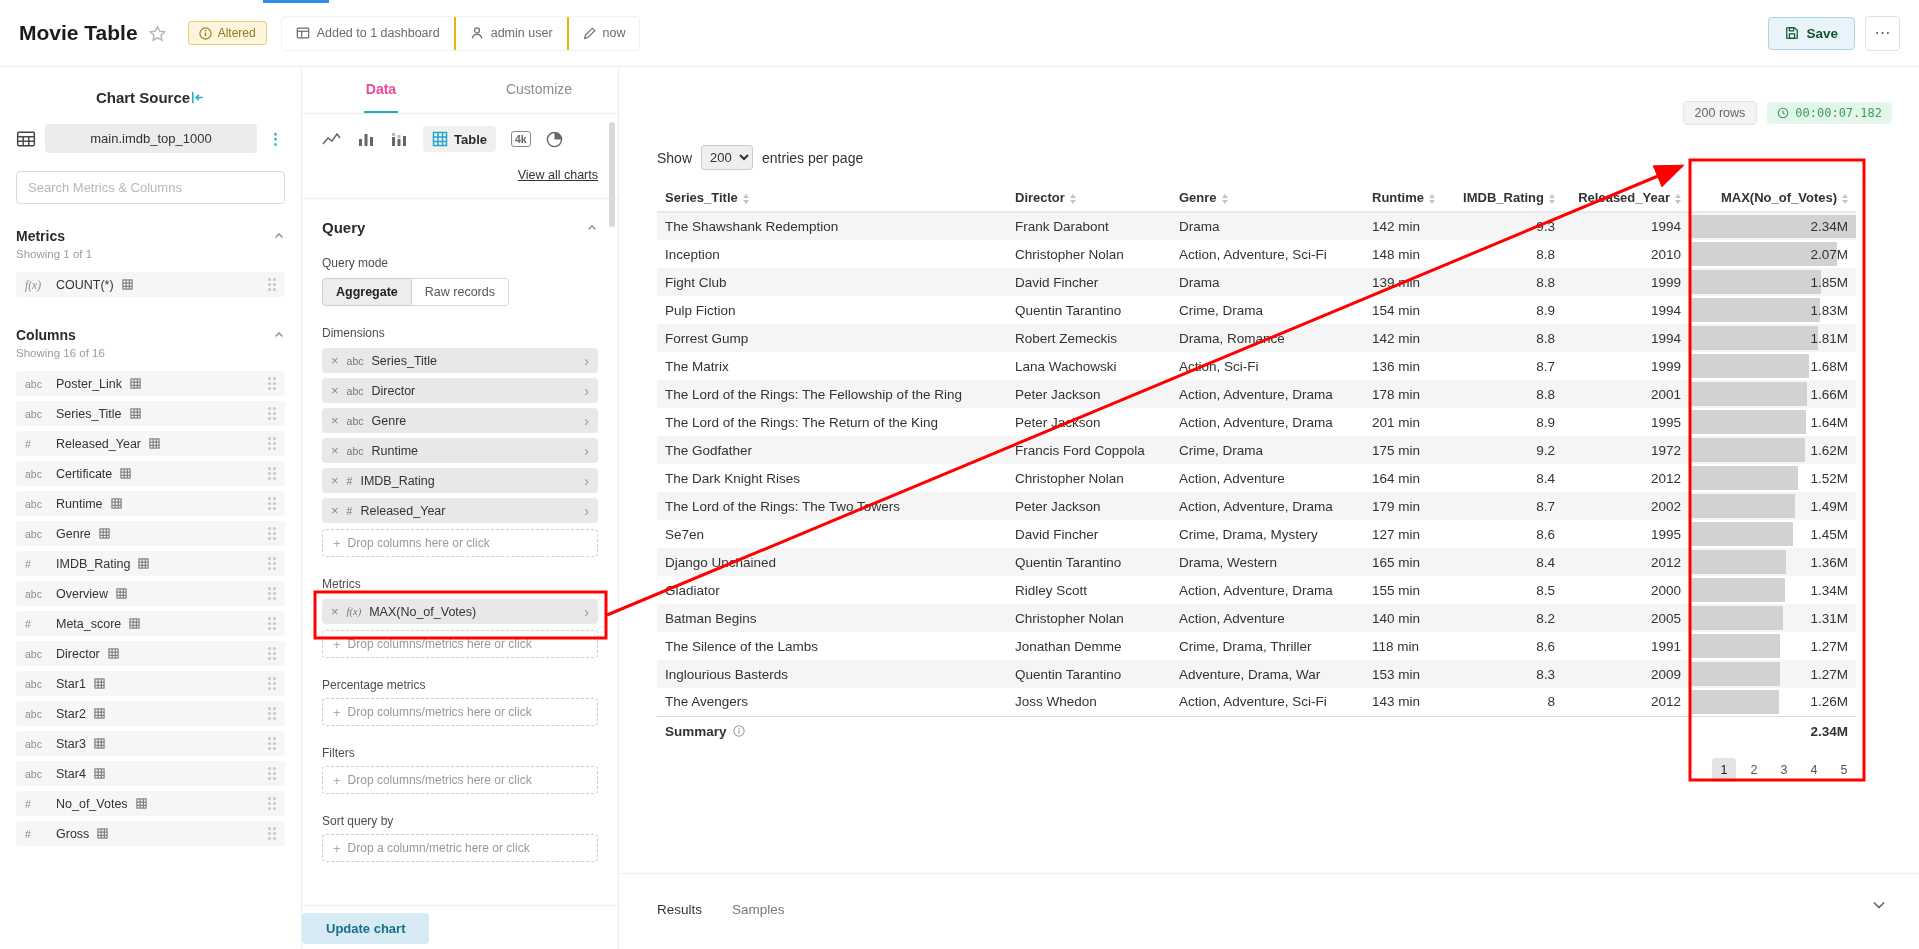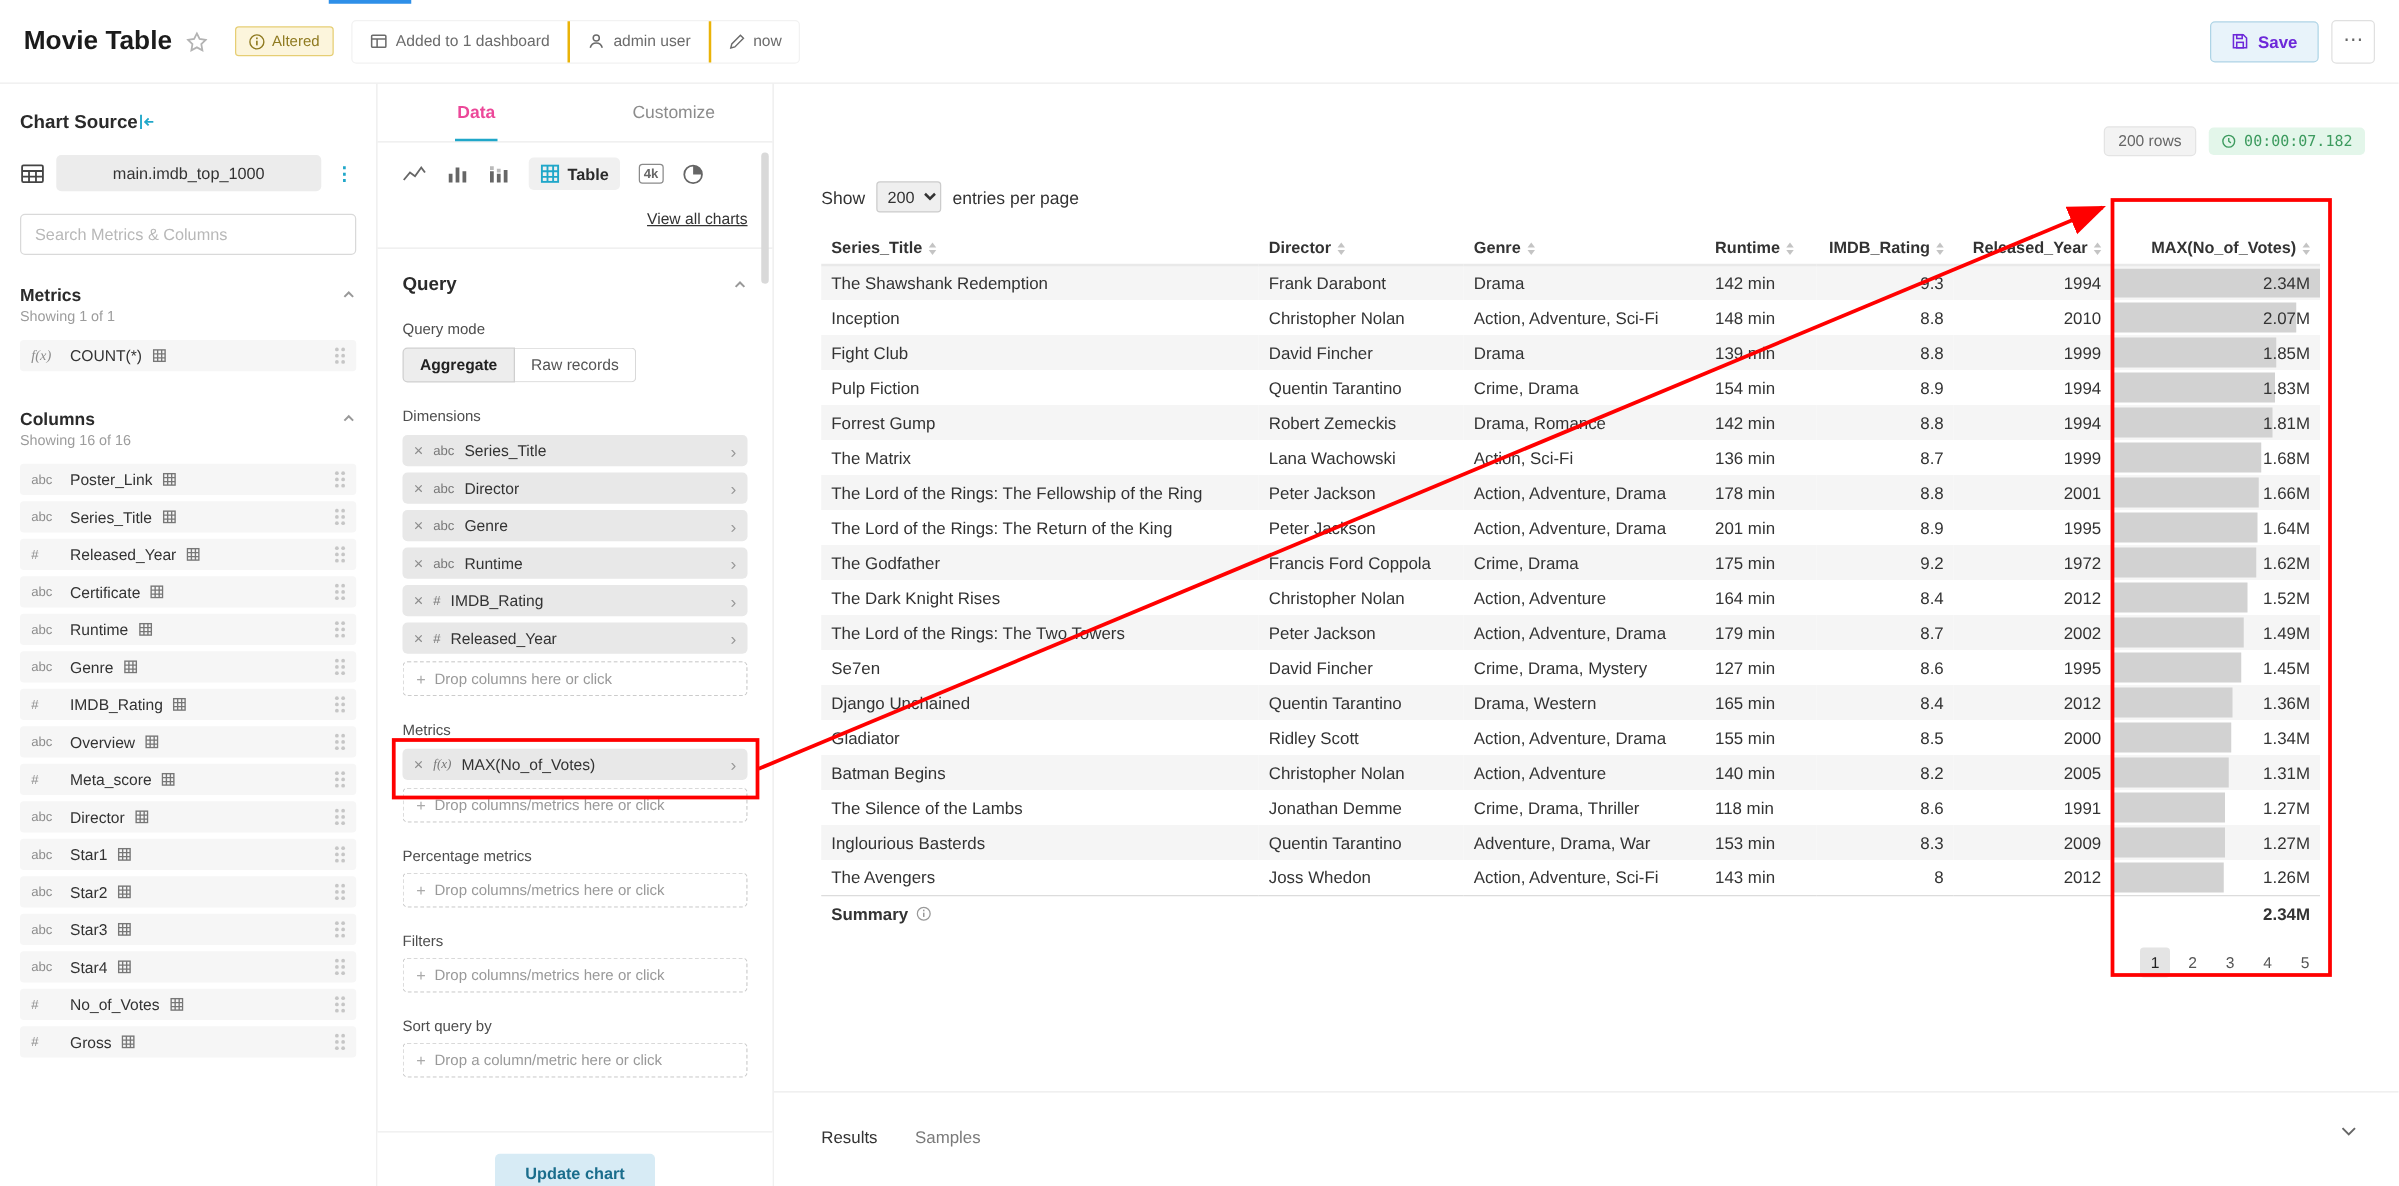--- a/index.html
+++ b/index.html
@@ -10,31 +10,31 @@
 
   
   .app-header{height:67px;display:flex;align-items:center;padding:0 19px;border-bottom:1px solid #ededed;background:#fff}
   .page-title{font-size:21px;font-weight:bold;color:#1b1b1b}
   .fav-star{margin-left:11px;color:#b3b3b3;display:flex;cursor:pointer}
   .altered-badge{margin-left:22px;display:inline-flex;align-items:center;gap:6px;background:#fcf5dc;border:1px solid #e6ce74;color:#8f7a20;font-size:12px;padding:4px 10px;border-radius:3px}
   .prop-group{margin-left:14px;display:flex;align-items:stretch;border:1px solid #f2f2f2;border-radius:4px;height:35px}
   .prop-item{display:flex;align-items:center;gap:7px;padding:0 14px;font-size:12.5px;color:#6b6b6b}
   .prop-item + .prop-item{border-left:2px solid #eab308}
   .header-actions{margin-left:auto;display:flex;gap:10px;align-items:center}
-  .save-btn{display:inline-flex;align-items:center;gap:7px;background:#e8f3fa;border:1px solid #aed4e6;color:#6d28d9;font-size:13.5px;font-weight:bold;padding:8px 16px;border-radius:4px;cursor:pointer;font-family:inherit}
+  .save-btn{display:inline-flex;align-items:center;gap:7px;background:#e8f3fa;border:1px solid #aed4e6;color:#14532d;font-size:13.5px;font-weight:bold;padding:8px 16px;border-radius:4px;cursor:pointer;font-family:inherit}
   .more-btn{width:35px;height:35px;border:1px solid #e0e0e0;background:#fff;border-radius:4px;color:#666;font-size:16px;cursor:pointer;line-height:1}
 
   
   .content{display:flex;height:882px}
   .sidebar{width:302px;border-right:1px solid #ececec;padding:22px 16px 0;overflow:hidden}
   .mid-panel{width:317px;border-right:1px solid #ececec;position:relative;display:flex;flex-direction:column}
   .main{flex:1;position:relative;padding:78px 26px 0 38px}
 
   
-  .panel-head{display:flex;justify-content:flex-start;align-items:center}
+  .panel-head{display:flex;justify-content:center;align-items:center}
   .panel-title{font-size:15px;font-weight:bold;color:#2b2b2b}
   .collapse-icon{color:#20a7c9;cursor:pointer;display:flex}
   .dataset-row{margin-top:18px;display:flex;align-items:center;gap:9px}
   .ds-icon{color:#444;display:flex}
   .ds-pill{flex:1;background:#ececec;border-radius:4px;padding:7px 10px;font-size:13px;color:#333;text-align:center;cursor:pointer;white-space:nowrap;overflow:hidden}
   .kebab{color:#20a7c9;font-size:15px;cursor:pointer;padding:0 2px;font-weight:bold}
   .search-input{margin-top:18px;width:100%;height:33px;border:1px solid #d9d9d9;border-radius:4px;padding:0 11px;font-size:13px;color:#333;font-family:inherit;outline:none}
   .search-input::placeholder{color:#b8b8b8}
   .side-section-head{margin-top:24px;display:flex;justify-content:space-between;align-items:center}
   .side-section-head.cols{margin-top:30px}
@@ -76,21 +76,21 @@
   .pill-x{color:#8c8c8c;font-size:13px;cursor:pointer}
   .pill-type{font-size:10.5px;color:#777}
   .pill-label{font-size:12.5px;color:#333;flex:1;white-space:nowrap;overflow:hidden}
   .pill-caret{color:#999;font-size:14px;line-height:1}
   .drop-zone{margin-top:6px;height:28px;border:1px dashed #ccc;border-radius:4px;display:flex;align-items:center;gap:7px;padding:0 10px;color:#999;font-size:12px;cursor:pointer}
   .drop-plus{font-size:13px;color:#aaa}
   .sp-row{margin-top:48px;display:flex;align-items:center;gap:8px}
   .checkbox{width:15px;height:15px;background:#20a7c9;border-radius:2px;display:flex;align-items:center;justify-content:center;cursor:pointer}
   .checkbox::after{content:"";width:8px;height:4px;border-left:2px solid #fff;border-bottom:2px solid #fff;transform:rotate(-45deg);margin-bottom:2px}
   .sp-label{font-size:12.5px;color:#333}
-  .panel-footer{position:absolute;left:0;right:0;bottom:0;height:44px;background:#fff;border-top:1px solid #ededed;display:flex;justify-content:center;align-items:flex-start;padding-top:17px;z-index:5}
+  .panel-footer{position:absolute;left:0;right:0;bottom:0;height:44px;background:#fff;border-top:1px solid #ededed;display:flex;align-items:flex-start;padding-top:7px;z-index:5}
   .update-btn{background:#d7ebf5;color:#1a6d8c;border:none;font-weight:bold;font-size:13px;padding:8px 24px;border-radius:4px;cursor:pointer;font-family:inherit}
   .mid-scrollbar{position:absolute;right:3px;top:55px;width:6px;height:105px;background:#d9d9d9;border-radius:3px;z-index:6;cursor:grab}
 
   
   .top-badges{position:absolute;top:34px;right:27px;display:flex;gap:10px;align-items:center}
   .rows-badge{background:#f3f3f3;border:1px solid #e4e4e4;border-radius:4px;padding:4px 11px;font-size:12.5px;color:#666}
   .timer-badge{display:inline-flex;align-items:center;gap:6px;background:#e3f6ea;border-radius:4px;padding:4px 10px;font-size:12px;color:#3d9b5f;font-family:"DejaVu Sans Mono",monospace}
   .show-row{display:flex;align-items:center;gap:9px;font-size:14px;color:#333}
   .page-size{font-size:13px;padding:3px 4px;border:1px solid #ccc;border-radius:3px;color:#333;font-family:inherit}
   .results-table{margin-top:14px;border-collapse:collapse;table-layout:fixed;width:1199px}

